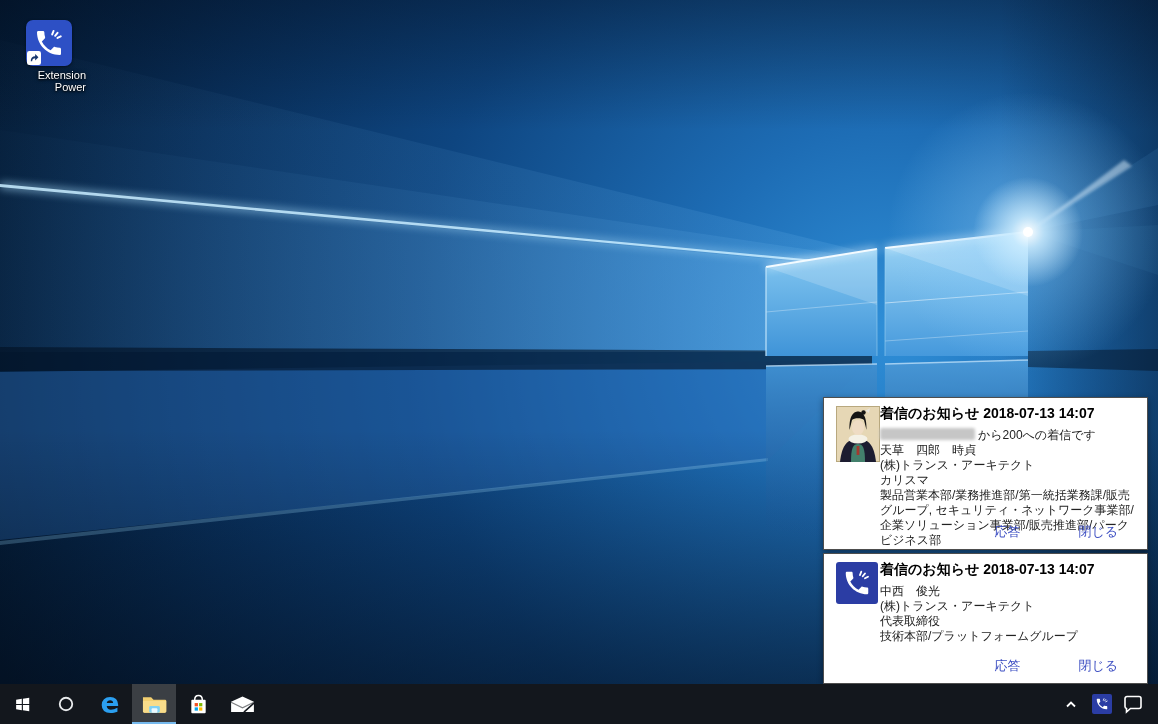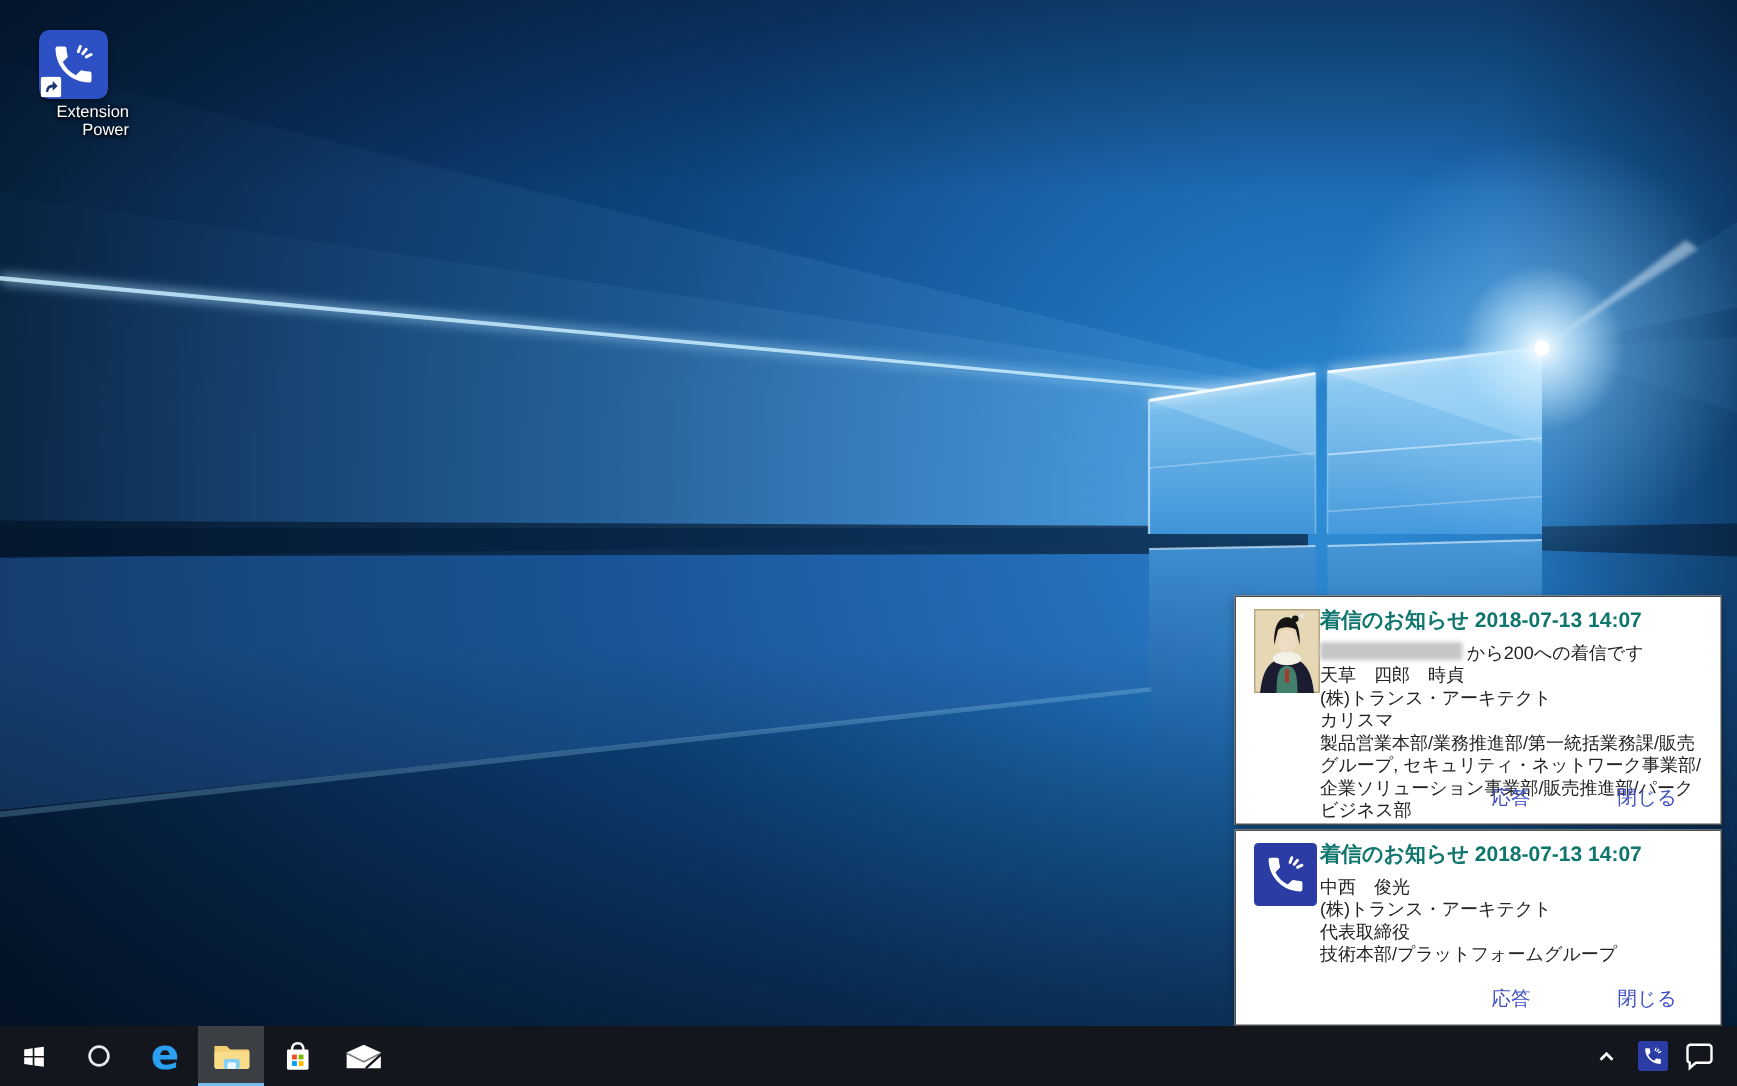--- a/index.html
+++ b/index.html
@@ -21,21 +21,21 @@
   
   .toast{position:absolute;left:823px;width:325px;background:#fff;border:1px solid #4e4e4e;
          box-sizing:border-box;box-shadow:0 2px 6px rgba(0,0,0,.4);color:#1a1a1a;}
   .toast-1{top:397px;height:153px;}
   .toast-2{top:553px;height:131px;}
   .toast-avatar{position:absolute;left:12px;top:8px;}
   .portrait-frame{width:44px;height:56px;display:block;}
   .phone-badge{width:42px;height:42px;background:#2b3da4;border-radius:3px;
                display:flex;align-items:center;justify-content:center;}
   .toast-content{margin-left:56px;padding:7px 8px 0 0;}
-  .toast-title{font-size:14px;font-weight:bold;white-space:nowrap;margin-bottom:5px;color:#0f766e;}
+  .toast-title{font-size:14px;font-weight:bold;white-space:nowrap;margin-bottom:5px;color:#000000;}
   .toast-line{font-size:12px;line-height:15px;color:#222;}
   .incoming{display:flex;align-items:flex-start;}
   .blob{height:12px;background:#c6c6c6;border-radius:2px;filter:blur(1.5px);margin-right:3px;flex:none;}
   .blob-1{width:95px;}
   .blob-2{width:105px;}
   .org{word-break:break-all;}
   .toast-actions{position:absolute;bottom:8px;right:29px;display:flex;gap:58px;}
   .toast-btn{font-size:13px;color:#3c4ec2;text-decoration:none;cursor:pointer;white-space:nowrap;}
 
   

